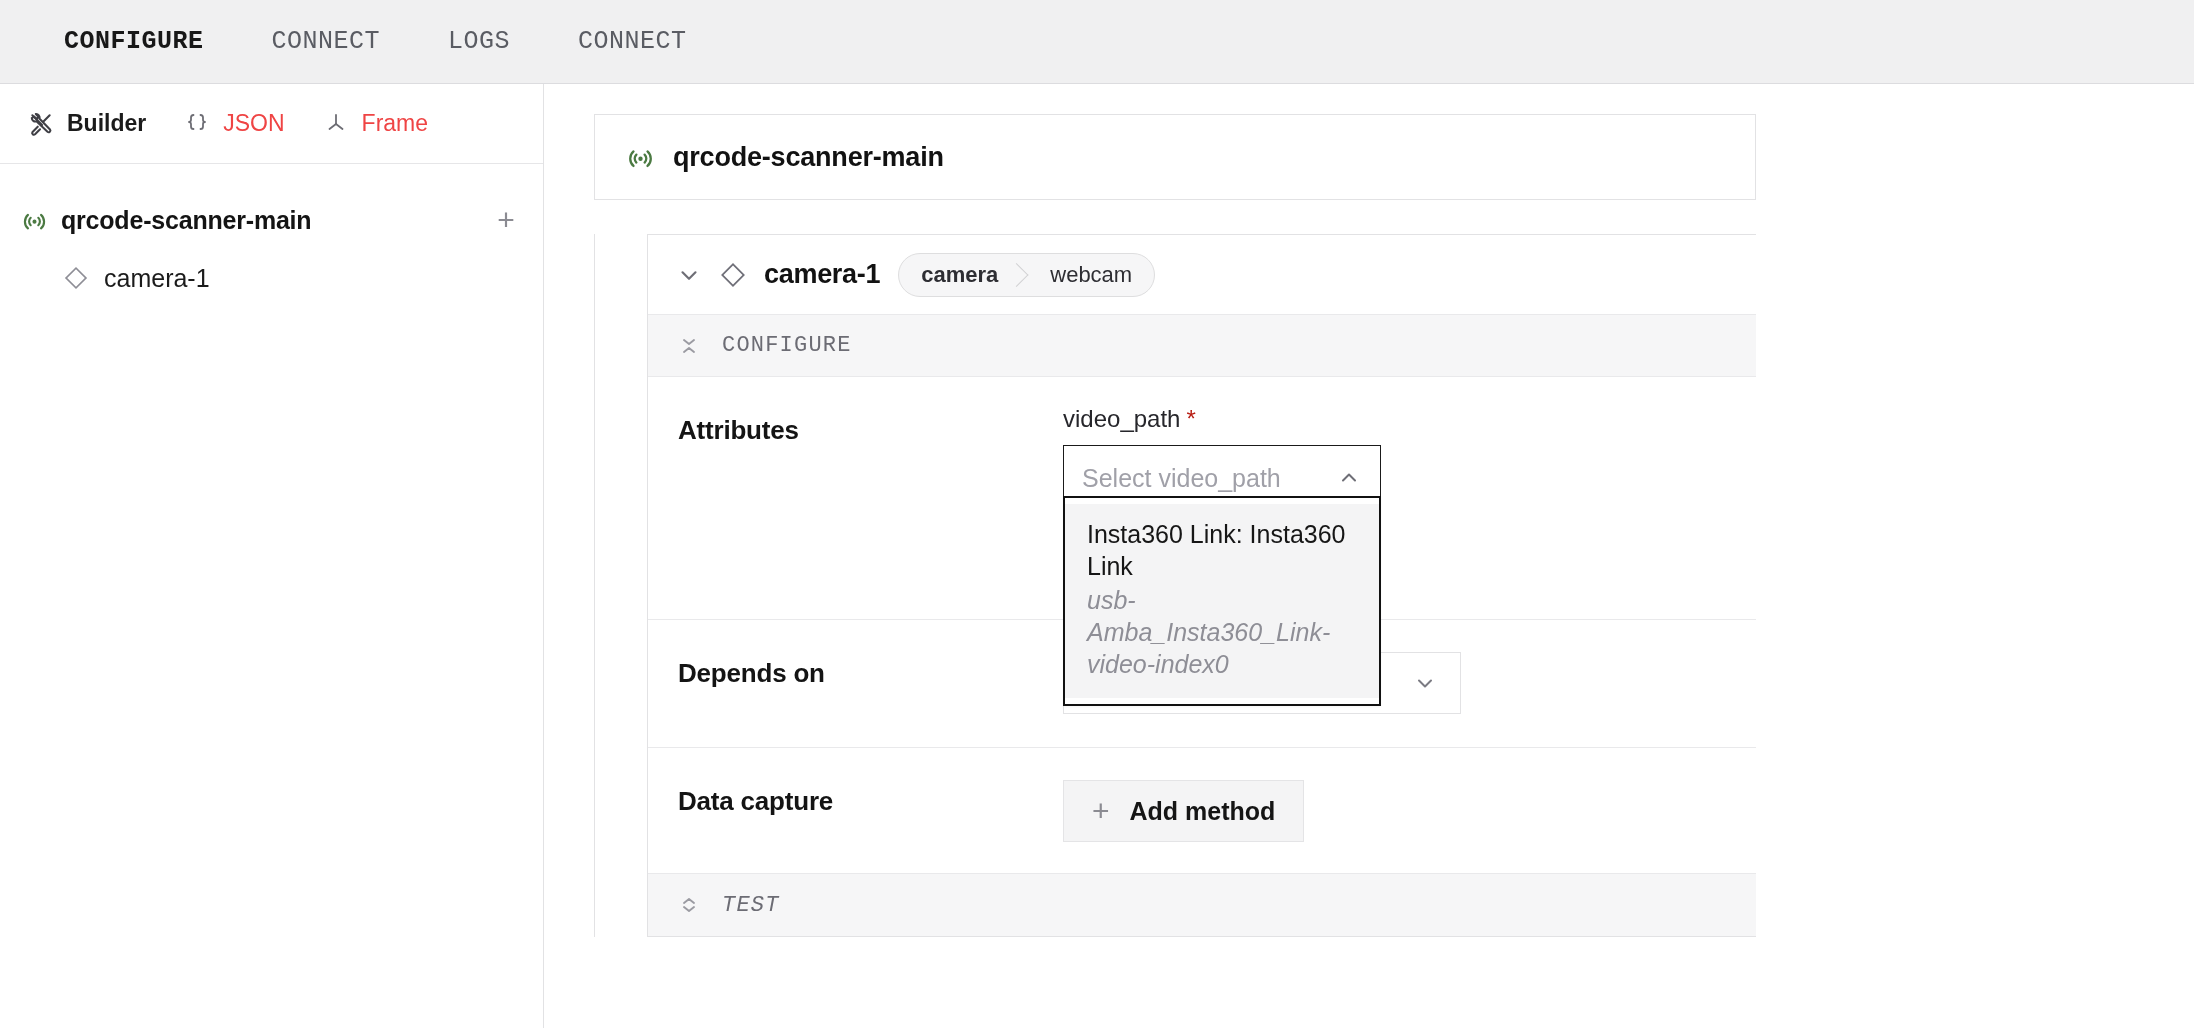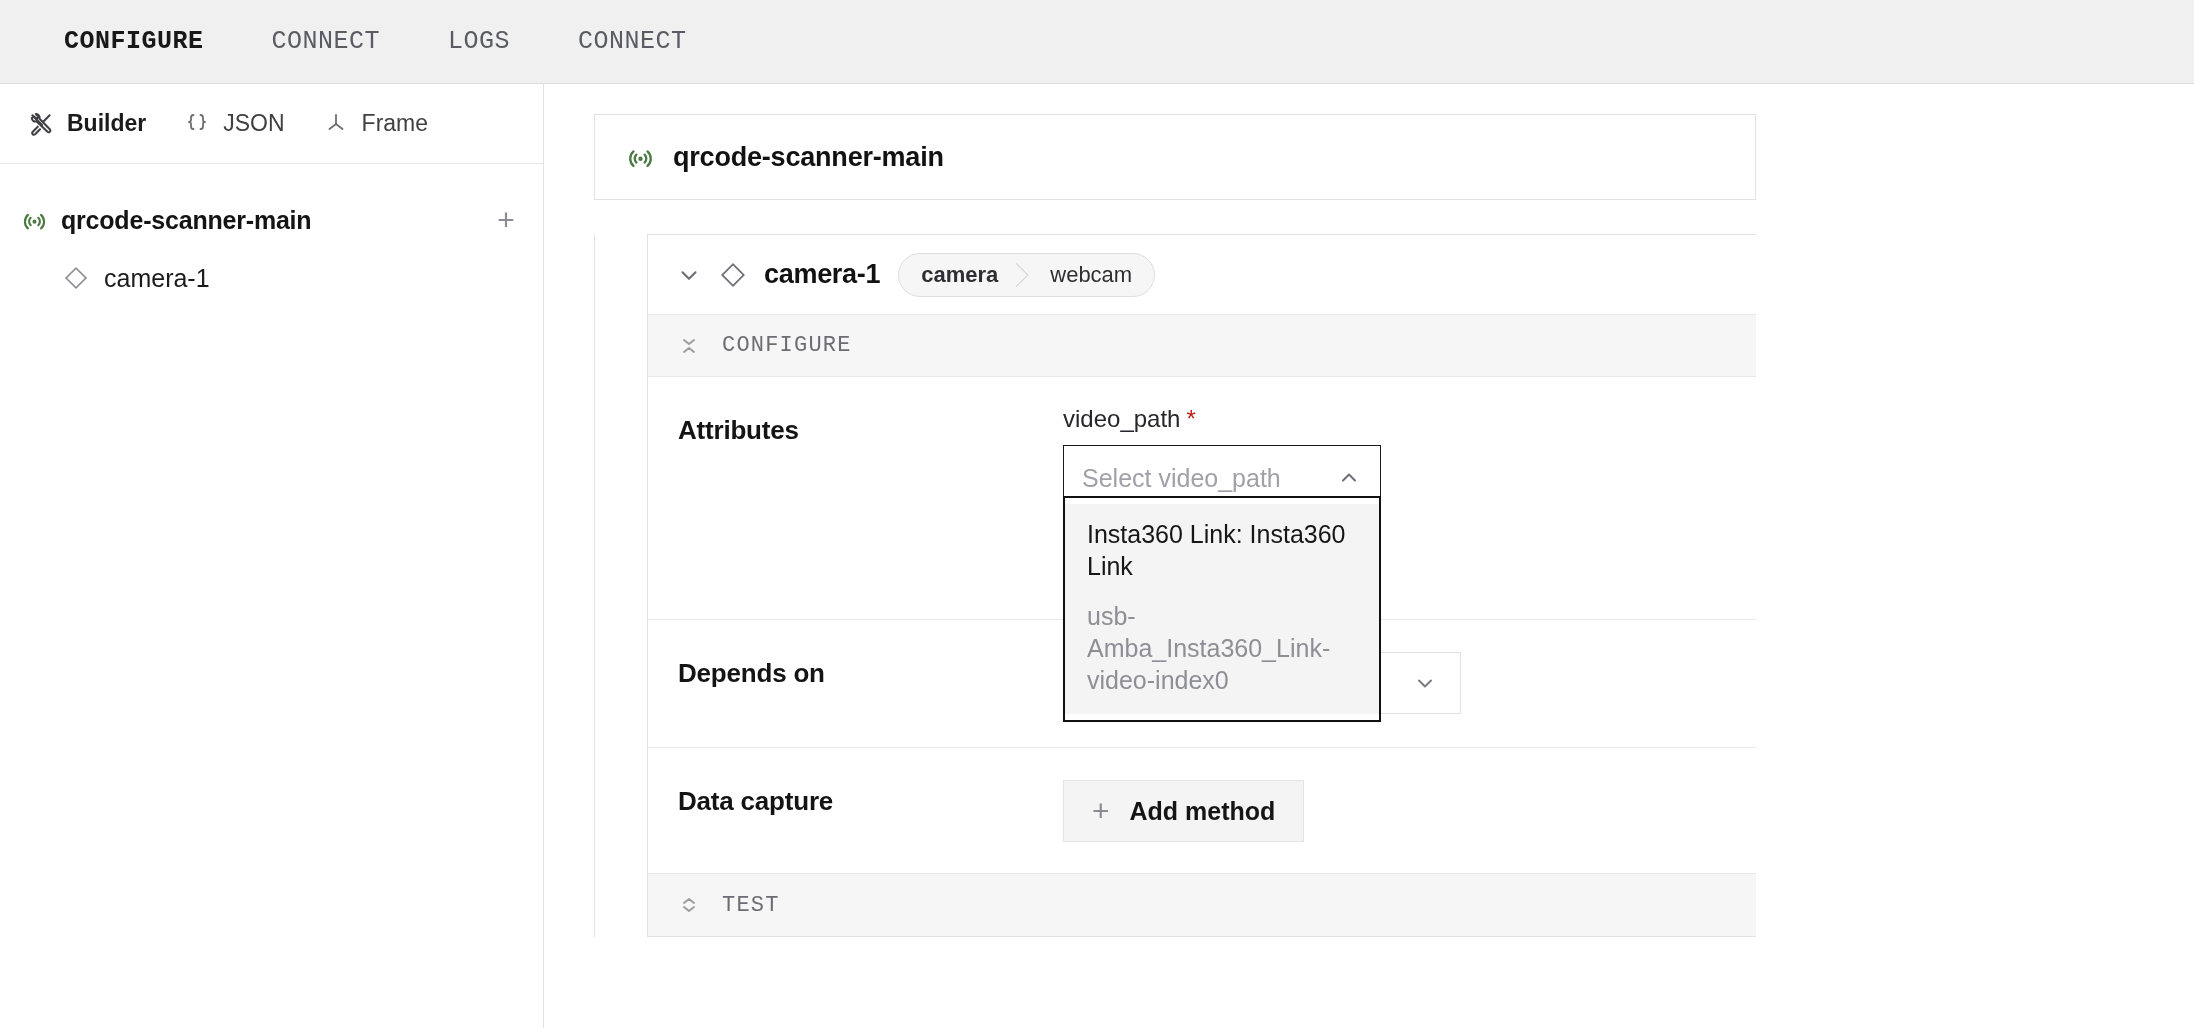--- a/index.html
+++ b/index.html
@@ -61,21 +61,21 @@
     align-items: center;
     padding-left: 28px;
     gap: 38px;
   }
   .mode-item {
     display: flex;
     align-items: center;
     gap: 13px;
     cursor: pointer;
     font-size: 23px;
-    color: #404040;
+    color: #ef4444;
   }
   .mode-item.active { color: #1b1b1b; font-weight: 700; }
   .mode-item .micon {
     width: 26px; height: 26px;
     display: inline-flex; align-items: center; justify-content: center;
     color: #6d6d74;
   }
   .mode-item.active .micon { color: #3f3f45; }
 
   .tree {
@@ -315,22 +315,23 @@
   }
   .dd-primary {
     font-size: 25px;
     color: #161616;
     line-height: 1.28;
   }
   .dd-secondary {
     font-size: 25px;
     color: #8e8e96;
     line-height: 1.28;
-    margin-top: 18px;
+    margin-top: 2px;
     word-break: break-word;
+    font-style: italic;
   }
 
   .depends-select {
     width: 398px;
     height: 62px;
     border: 1px solid #e2e2e4;
     background: #fff;
     display: flex;
     align-items: center;
     justify-content: flex-end;
@@ -538,21 +539,21 @@
         <div class="row datacapture">
           <div class="row-label">Data capture</div>
           <div class="row-body">
             <div class="add-btn">
               <span class="plus">+</span>
               <span>Add method</span>
             </div>
           </div>
         </div>
 
-        <div class="section-bar" style="border-bottom:none;">
+        <div class="section-bar" style="border-bottom:none;font-style:italic;">
           <span class="sb-icon">
             <svg width="24" height="24" viewBox="0 0 24 24" fill="none" stroke="currentColor" stroke-width="1.9" stroke-linecap="round" stroke-linejoin="round">
               <path d="M7 10l5-4 5 4"></path>
                 <path d="M7 14l5 4 5-4"></path>
             </svg>
           </span>
           <span class="sb-label">TEST</span>
         </div>
 
       </div>

